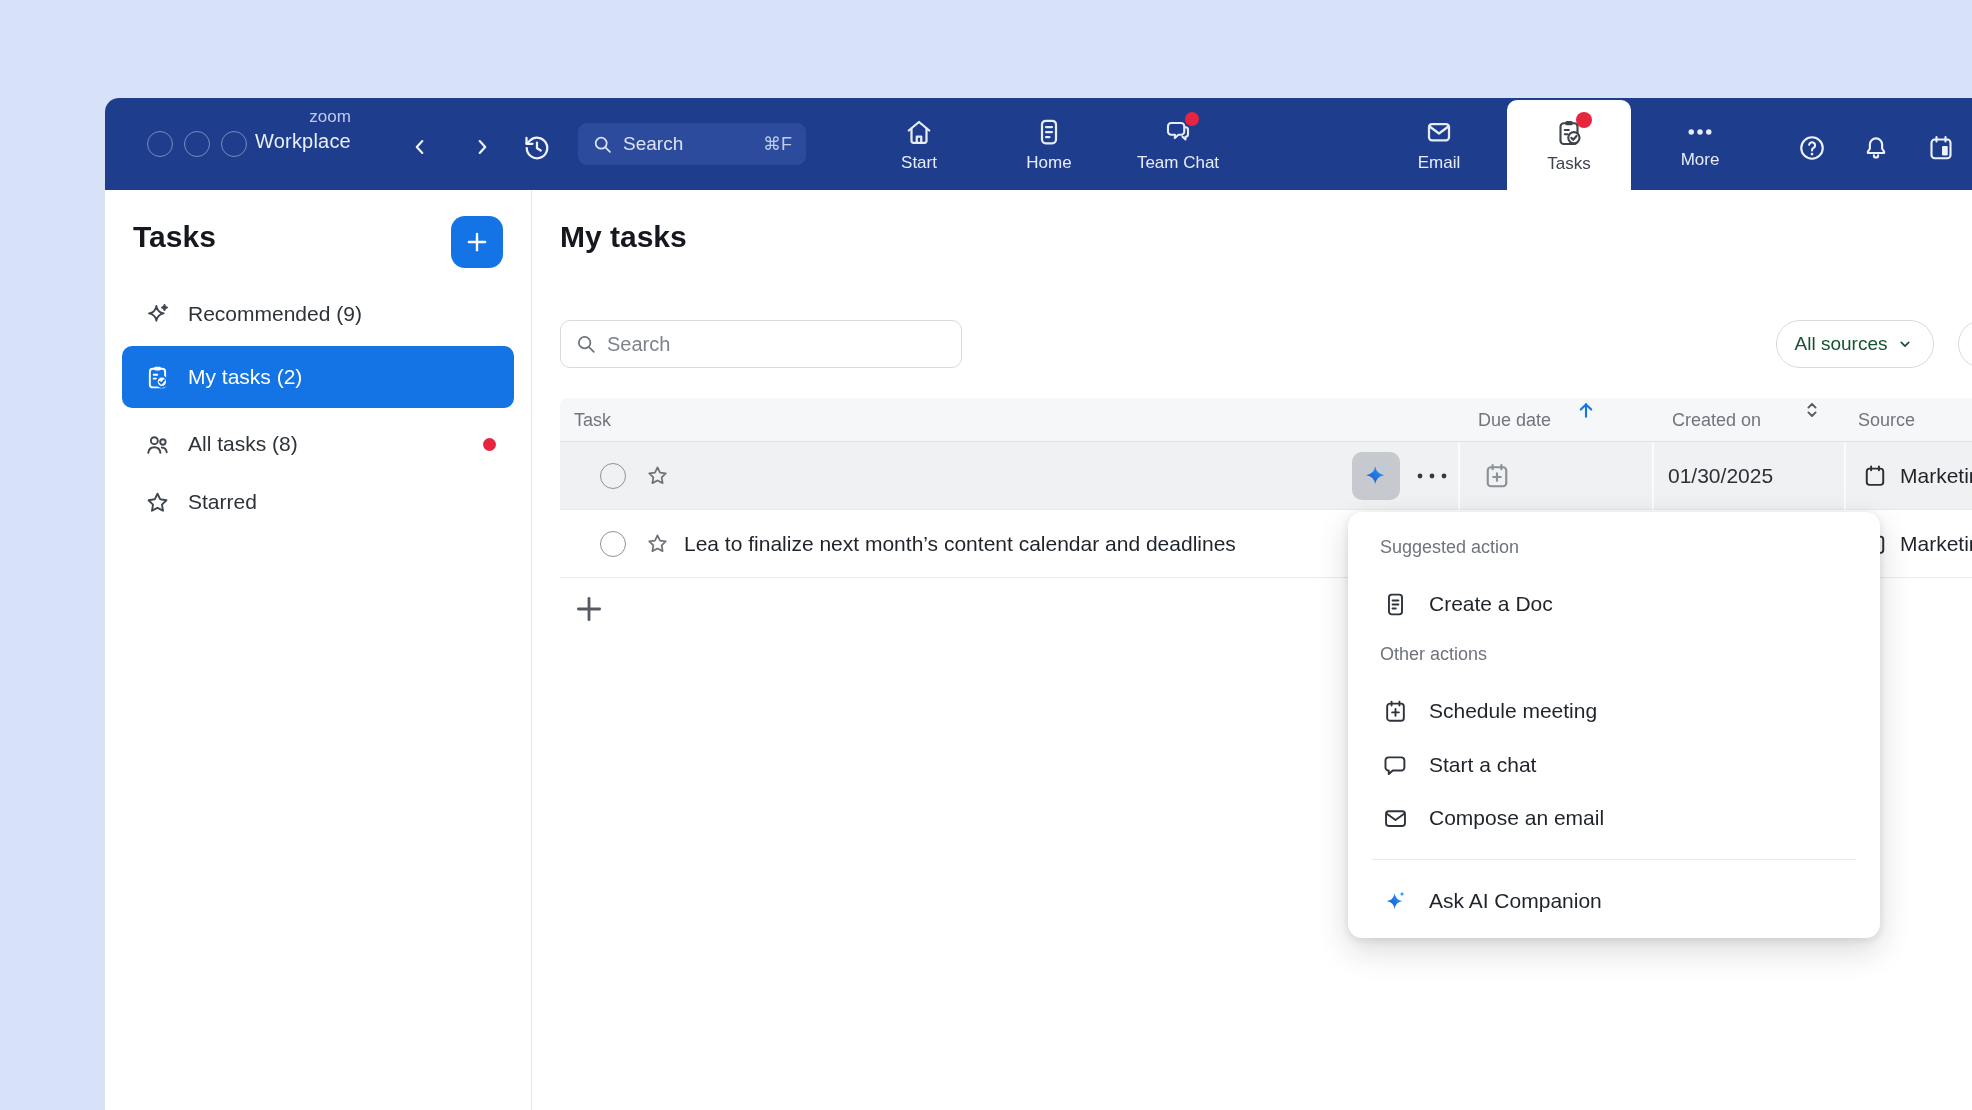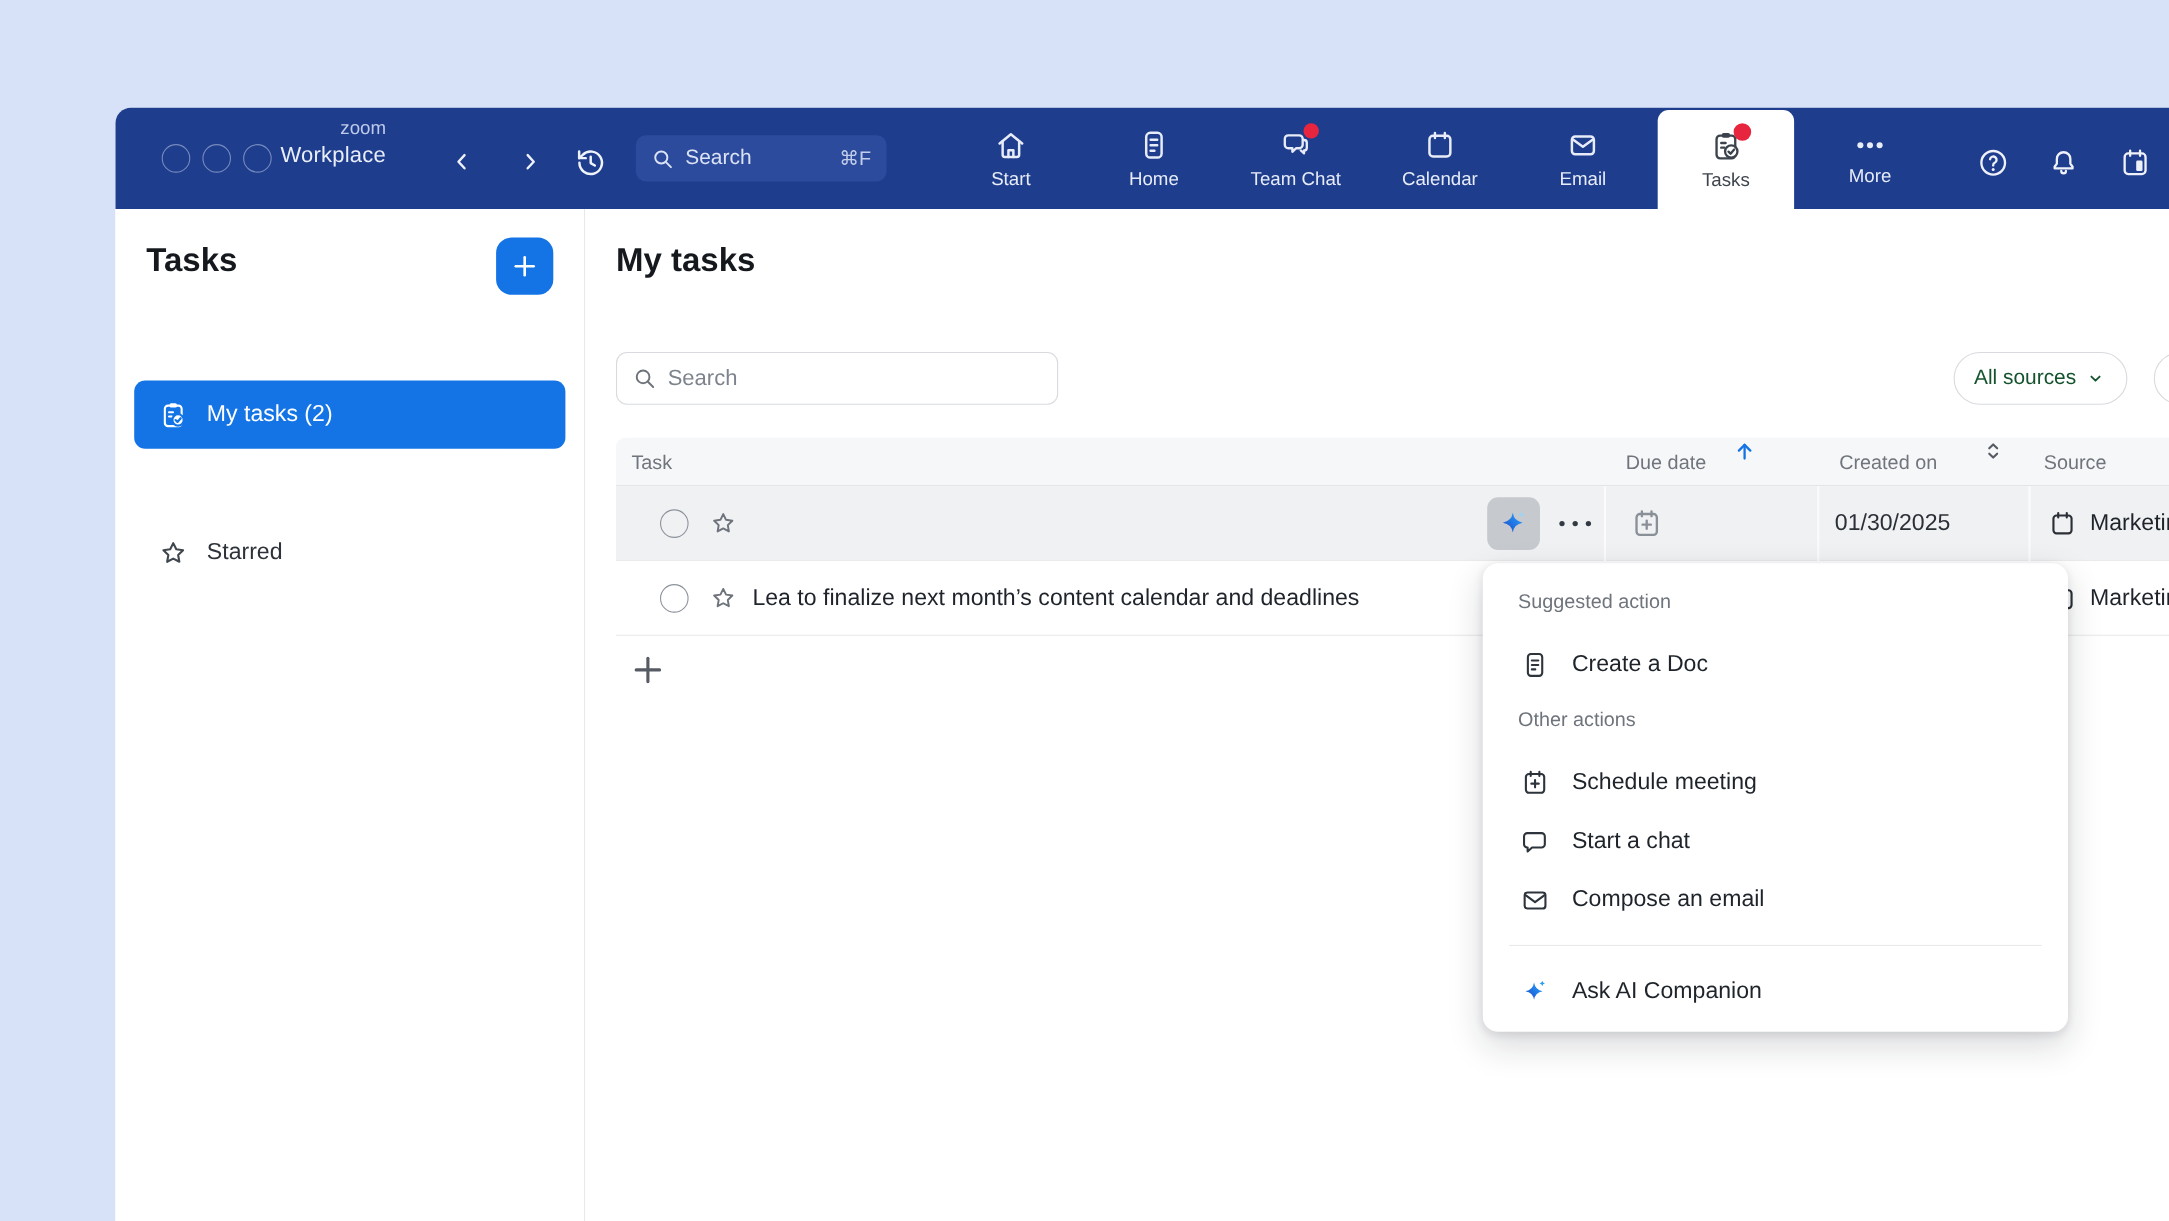--- a/index.html
+++ b/index.html
@@ -159,31 +159,20 @@
           <svg viewBox="0 0 24 24">
               <g fill="none" stroke="currentColor" stroke-width="1.7" stroke-linecap="round" stroke-linejoin="round">
                 <path d="M6.5 4.8h8A2.5 2.5 0 0 1 17 7.3v4.4a2.5 2.5 0 0 1-2.5 2.5h-2.2L9.5 16.8v-2.6h-3A2.5 2.5 0 0 1 4 11.7V7.3a2.5 2.5 0 0 1 2.5-2.5z"></path>
                 <path d="M17.4 8.2h.7A2 2 0 0 1 20 10.2v3.6a2 2 0 0 1-2 2v2.1l-2.4-2.1"></path>
               </g>
             </svg>
           <span class="dot" style="width:14px;height:14px;right:-6px;top:-5px"></span>
         </span>
         <span class="tlabel">Team Chat</span>
       </div>
-      <div class="tab" style="left:1146px">
-        <span class="ticon">
-          <svg viewBox="0 0 24 24">
-              <g fill="none" stroke="currentColor" stroke-width="1.8" stroke-linecap="round" stroke-linejoin="round">
-                <rect x="4.4" y="5.2" width="15.2" height="15" rx="2.6"></rect>
-                <path d="M8.4 3.2v3.6M15.6 3.2v3.6"></path>
-              </g>
-            </svg>
-        </span>
-        <span class="tlabel">Calendar</span>
-      </div>
       <div class="tab" style="left:1276px">
         <span class="ticon">
           <svg viewBox="0 0 24 24">
               <g fill="none" stroke="currentColor" stroke-width="1.8" stroke-linecap="round" stroke-linejoin="round">
                 <rect x="4" y="5.6" width="16" height="13" rx="2.4"></rect>
                 <polyline points="5 8 12 13.2 19 8"></polyline>
               </g>
             </svg>
         </span>
         <span class="tlabel">Email</span>
@@ -258,36 +247,61 @@
           <span style="width:26px;height:26px">
             <svg viewBox="0 0 24 24">
                 <g stroke="currentColor" stroke-width="2.2" stroke-linecap="round">
                   <line x1="12" y1="4.5" x2="12" y2="19.5"></line>
                   <line x1="4.5" y1="12" x2="19.5" y2="12"></line>
                 </g>
               </svg>
           </span>
         </button>
 
+        <div class="sb-item" style="top:100px">
+          <span class="sicon">
+            <svg viewBox="0 0 24 24">
+                <g fill="none" stroke="currentColor" stroke-width="1.7" stroke-linejoin="round">
+                  <path d="M11 4.5Q11.9 10 17.5 11 11.9 12 11 17.5 10.1 12 4.5 11 10.1 10 11 4.5Z"></path>
+                  <path d="M18.2 3.6q.3 1.9 2.2 2.2-1.9.3-2.2 2.2-.3-1.9-2.2-2.2 1.9-.3 2.2-2.2Z"></path>
+                </g>
+              </svg>
+          </span>
+          <span>Recommended (9)</span>
+        </div>
 
         <div class="sb-item active" style="top:156px">
           <span class="sicon">
             <svg viewBox="0 0 24 24">
                 <g fill="none" stroke="currentColor" stroke-width="1.7" stroke-linecap="round" stroke-linejoin="round">
                   <rect x="5.2" y="4.2" width="13.6" height="16.6" rx="2.6"></rect>
                   <path d="M8.6 9.6h3.2M8.6 13h2.2"></path>
                 </g>
                 <rect x="9" y="2.4" width="6" height="3.4" rx="1.3" fill="currentColor"></rect>
                 <circle cx="15.9" cy="15.8" r="4.6" fill="#fff" stroke="#1474e6" stroke-width="1.8"></circle>
                 <path d="M13.9 15.9l1.5 1.5 2.6-3" fill="none" stroke="#1474e6" stroke-width="1.8" stroke-linecap="round" stroke-linejoin="round"></path>
               </svg>
           </span>
           <span>My tasks (2)</span>
         </div>
 
+        <div class="sb-item" style="top:230px">
+          <span class="sicon">
+            <svg viewBox="0 0 24 24">
+                <g fill="none" stroke="currentColor" stroke-width="1.7" stroke-linecap="round" stroke-linejoin="round">
+                  <circle cx="9.2" cy="8.6" r="3.1"></circle>
+                  <path d="M3.8 19.4c.4-3.1 2.6-5 5.4-5s5 1.9 5.4 5"></path>
+                  <circle cx="16.8" cy="9.8" r="2.4"></circle>
+                  <path d="M15.8 14.7c2.3.1 4 1.7 4.4 4.2"></path>
+                </g>
+              </svg>
+          </span>
+          <span>All tasks (8)</span>
+          <span class="sb-badge"></span>
+        </div>
 
         <div class="sb-item" style="top:288px">
           <span class="sicon">
             <svg viewBox="0 0 24 24">
                 <path d="M12 4.2l2.45 4.97 5.49.8-3.97 3.87.94 5.46L12 16.72 7.09 19.3l.94-5.46-3.97-3.87 5.49-.8z" fill="none" stroke="currentColor" stroke-width="1.7" stroke-linejoin="round"></path>
               </svg>
           </span>
           <span>Starred</span>
         </div>
       </aside>

